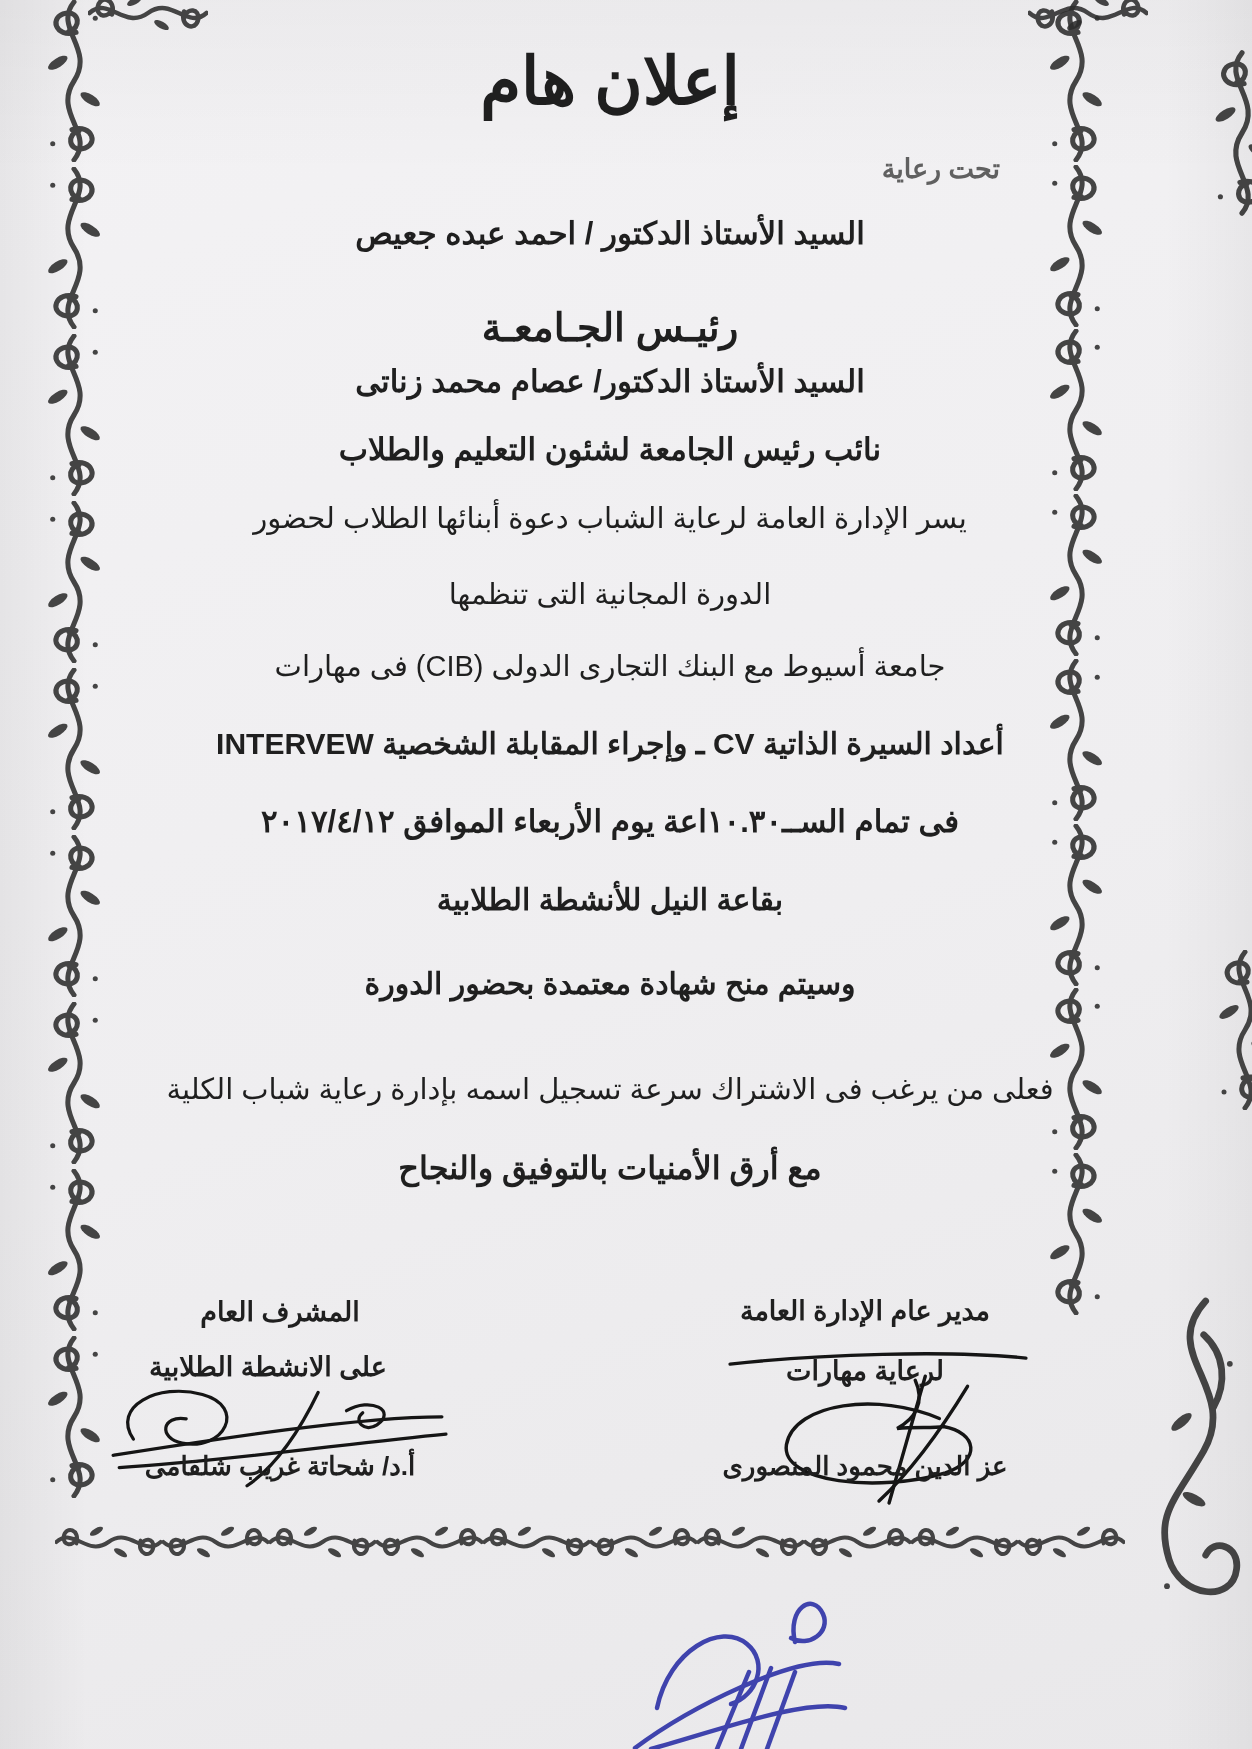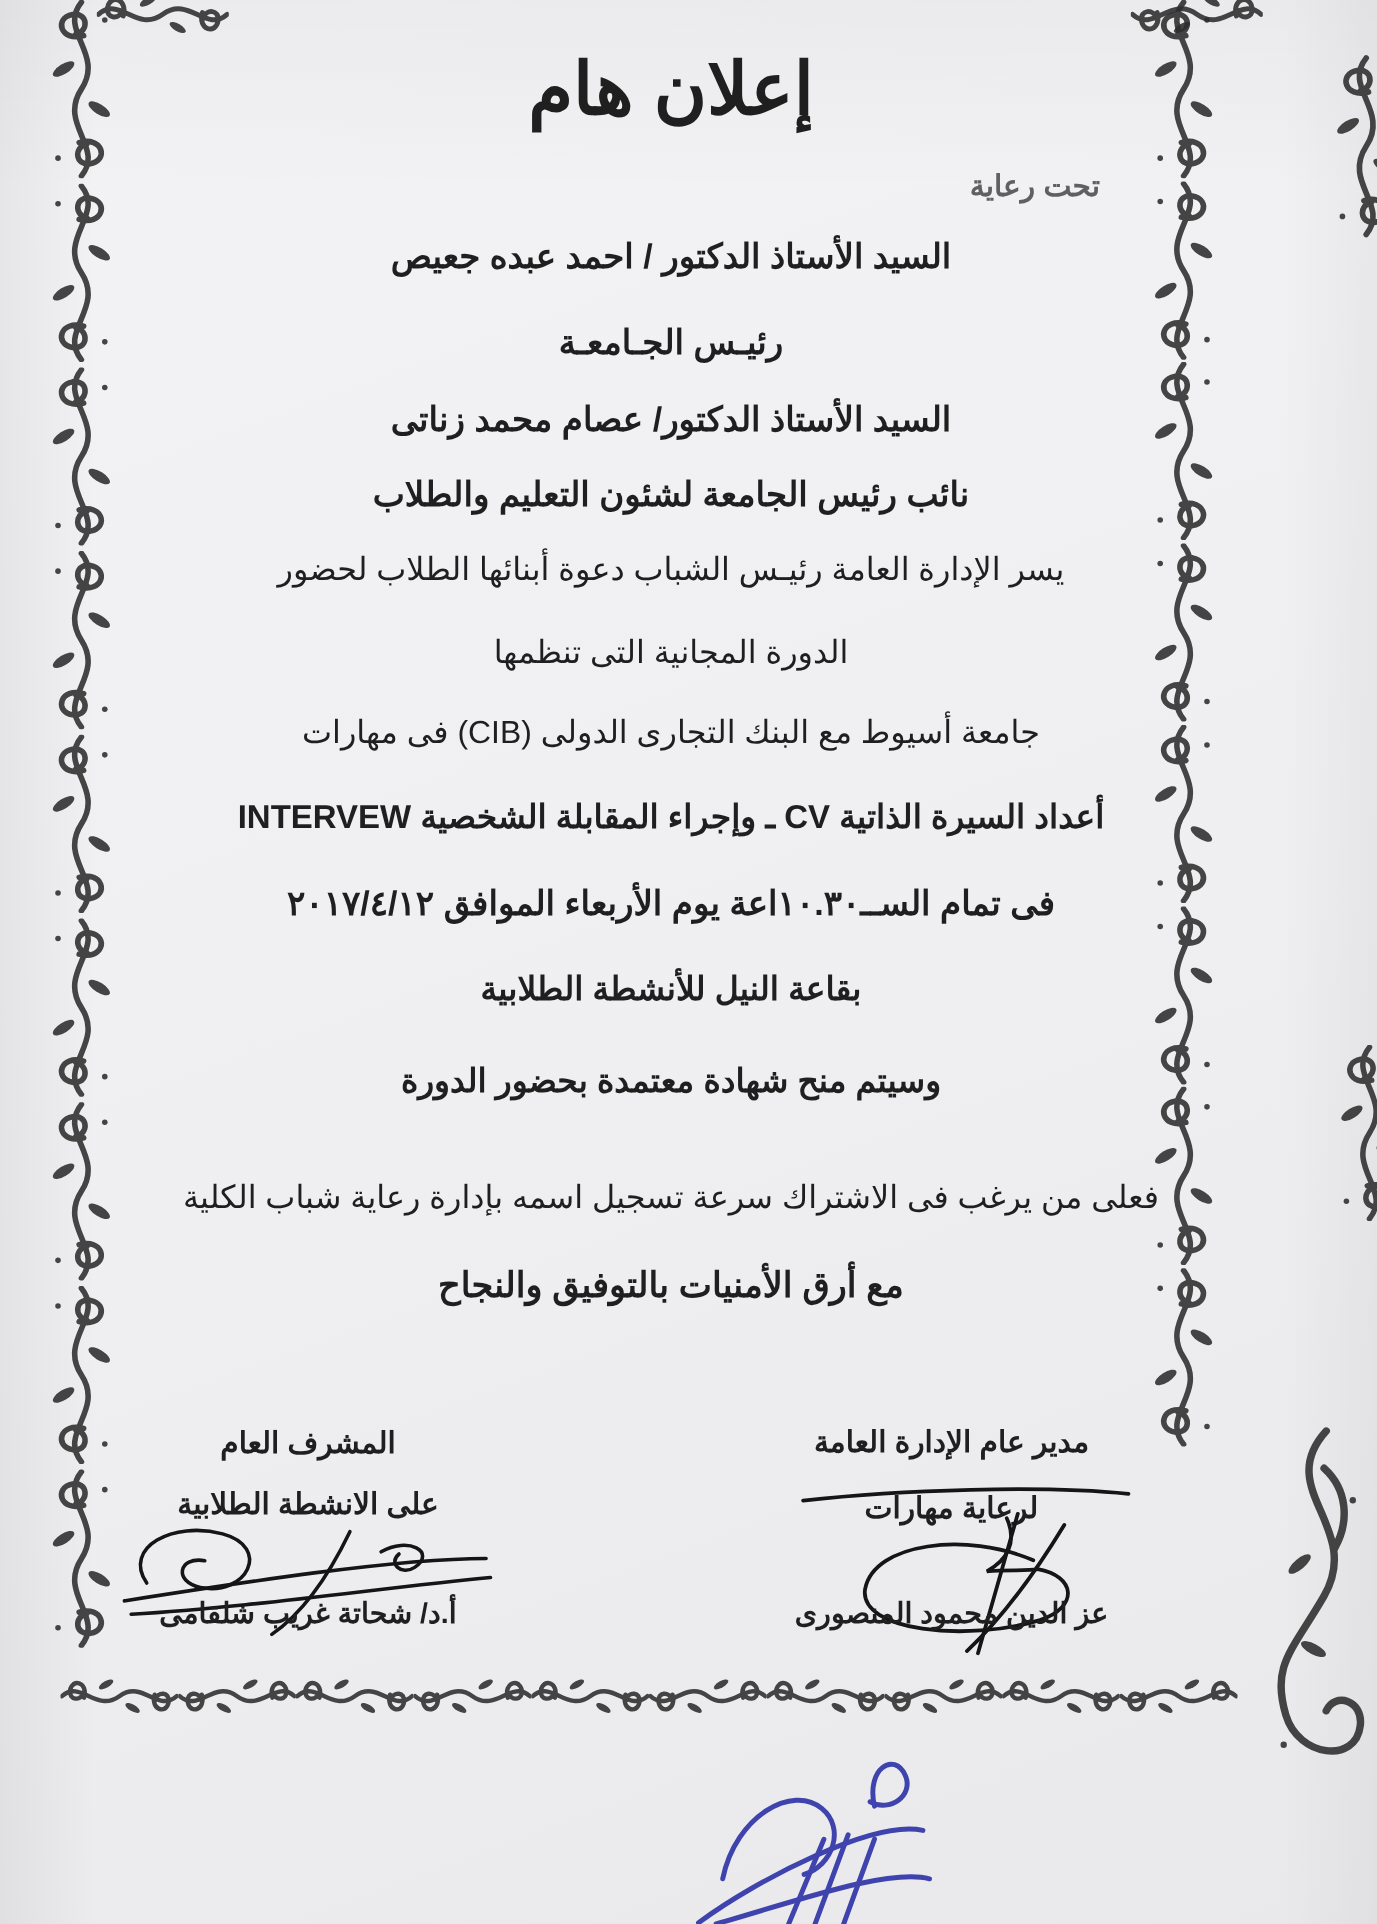--- a/index.html
+++ b/index.html
@@ -141,38 +141,38 @@
       <use href="#fl-h"></use>
     </svg>
   <svg class="sig-svg ornament" style="left:1028px;top:-14px;transform:scaleX(-1);" viewBox="0 0 160 70" width="120" height="54">
       <use href="#fl-h"></use>
     </svg>
 
   <div class="ln b" style="top:34px;font-size:66px;">إعلان هام</div>
   <div class="ln b faded" style="top:150px;left:auto;right:252px;width:auto;font-size:27px;">تحت رعاية</div>
 
   <div class="ln b" style="top:212px;font-size:31px;">السيد الأستاذ الدكتور / احمد عبده جعيص</div>
-  <div class="ln b" style="top:290px;font-size:31px;">رئيـس الجـامعـة</div>
+  <div class="ln b" style="top:300px;font-size:39px;">رئيـس الجـامعـة</div>
   <div class="ln b" style="top:428px;font-size:31px;">نائب رئيس الجامعة لشئون التعليم والطلاب</div>
   <div class="ln b" style="top:360px;font-size:31px;">السيد الأستاذ الدكتور/ عصام محمد زناتى</div>
 
-  <div class="ln" style="top:497px;font-size:29px;">يسر الإدارة العامة رئيـس الشباب دعوة أبنائها الطلاب لحضور</div>
+  <div class="ln" style="top:497px;font-size:29px;">يسر الإدارة العامة لرعاية الشباب دعوة أبنائها الطلاب لحضور</div>
   <div class="ln" style="top:573px;font-size:29px;">الدورة المجانية التى تنظمها</div>
   <div class="ln b" style="top:722px;font-size:30px;">أعداد السيرة الذاتية CV ـ وإجراء المقابلة الشخصية INTERVEW</div>
   <div class="ln" style="top:645px;font-size:29px;">جامعة أسيوط مع البنك التجارى الدولى (CIB) فى مهارات</div>
   <div class="ln b" style="top:800px;font-size:31px;">فى تمام الســ١٠.٣٠اعة يوم الأربعاء الموافق ٢٠١٧/٤/١٢</div>
   <div class="ln b" style="top:878px;font-size:30px;">بقاعة النيل للأنشطة الطلابية</div>
   <div class="ln b" style="top:962px;font-size:30px;">وسيتم منح شهادة معتمدة بحضور الدورة</div>
   <div class="ln" style="top:1068px;font-size:29px;">فعلى من يرغب فى الاشتراك سرعة تسجيل اسمه بإدارة رعاية شباب الكلية</div>
   <div class="ln b" style="top:1145px;font-size:32px;">مع أرق الأمنيات بالتوفيق والنجاح</div>
 
   <div class="ln b" style="top:1222px;font-size:32px;opacity:0;"></div>
 
   <div class="ln b" style="top:1293px;left:110px;width:340px;font-size:27px;">المشرف العام</div>
-  <div class="ln b" style="top:1348px;left:110px;width:340px;font-size:27px;">على الانشطة الطلابية</div>
+  <div class="ln b" style="top:1348px;left:98px;width:340px;font-size:27px;">على الانشطة الطلابية</div>
   <svg class="sig-svg" style="left:105px;top:1376px;" viewBox="0 0 340 110" width="345" height="112" stroke="#151515" fill="none" stroke-width="3.2" stroke-linecap="round">
     <path d="M28,62 C6,30 52,6 96,18 C140,30 118,74 76,66 C52,61 56,38 80,42"></path>
     <path d="M8,78 C110,62 250,40 332,40"></path>
     <path d="M14,90 C120,84 240,66 336,57"></path>
     <path d="M210,16 C196,45 172,86 140,108"></path>
     <path d="M238,34 C262,20 288,34 268,48 C256,56 244,44 254,36"></path>
   </svg>
   <div class="ln b" style="top:1292px;left:715px;width:300px;font-size:27px;">مدير عام الإدارة العامة</div>
 
   <div class="ln b" style="top:1448px;left:110px;width:340px;font-size:26px;">أ.د/ شحاتة غريب شلقامى</div>

